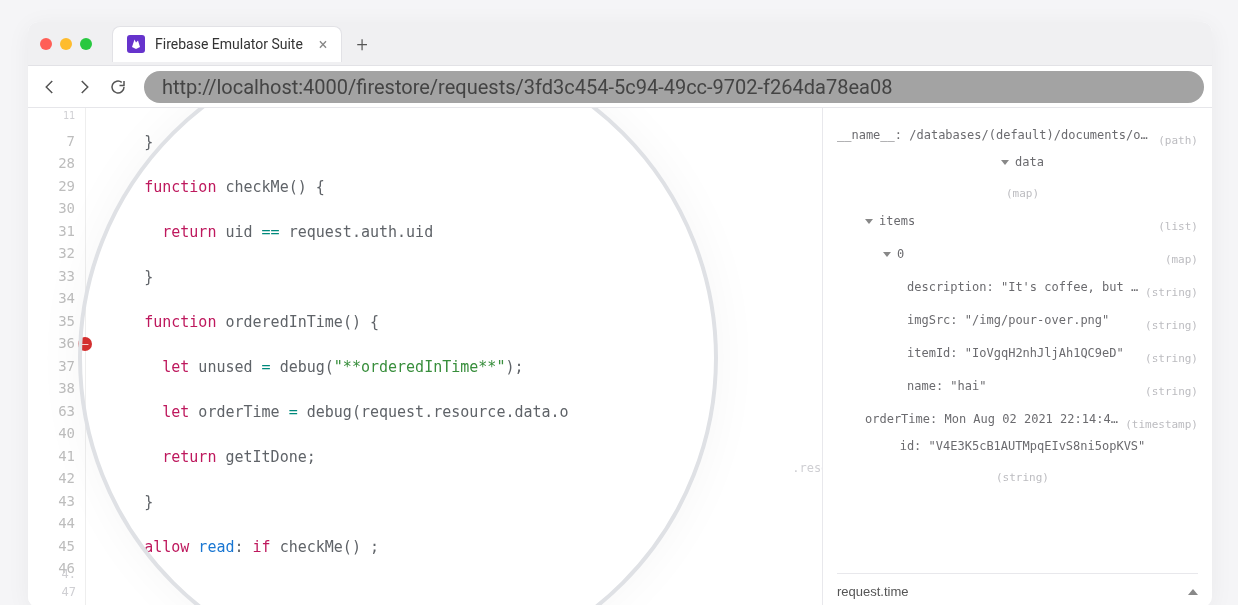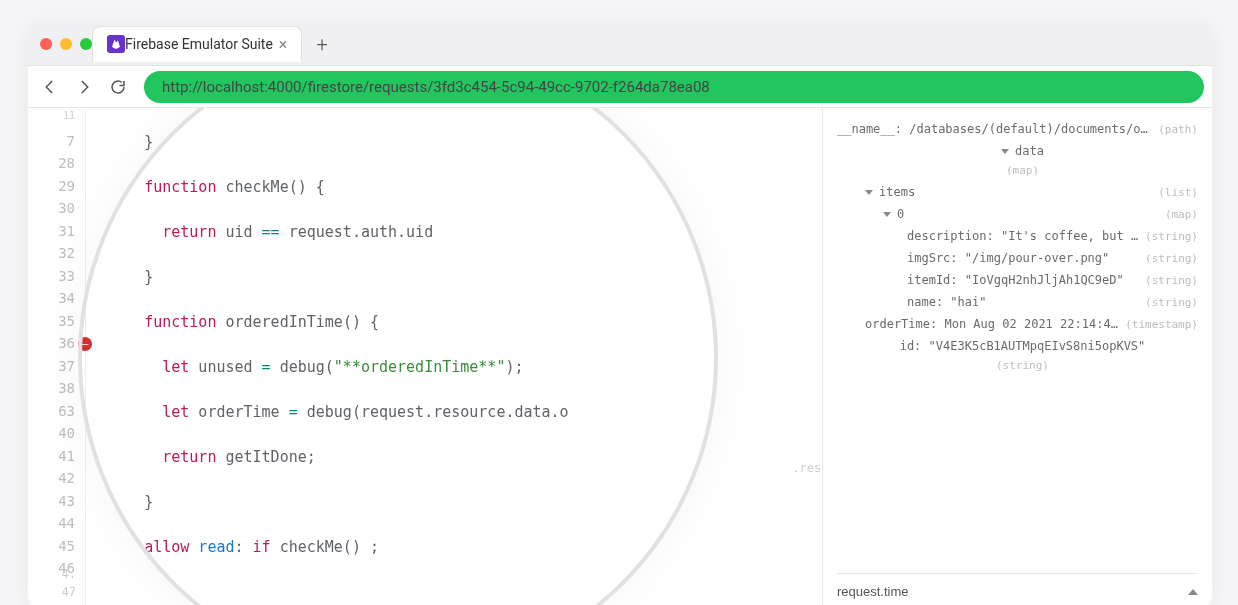--- a/index.html
+++ b/index.html
@@ -4,46 +4,46 @@
 <style>
   * { box-sizing: border-box; margin: 0; padding: 0; }
   body { font-family: -apple-system, BlinkMacSystemFont, "Segoe UI", Roboto, sans-serif; background: #f5f5f7; width: 1238px; height: 605px; overflow: hidden; position: relative; }
   .browser { position: absolute; left: 28px; top: 22px; width: 1184px; height: 585px; background: #fff; border-radius: 10px; box-shadow: 0 4px 24px rgba(0,0,0,0.05); overflow: hidden; }
   .titlebar { height: 44px; background: #f0f0f2; display: flex; align-items: center; padding: 0 12px; border-bottom: 1px solid #e2e2e6; }
   .traffic { display: flex; gap: 8px; }
   .traffic span { width: 12px; height: 12px; border-radius: 50%; display: inline-block; }
   .t-close { background: #ff5f57; }
   .t-min { background: #febc2e; }
   .t-max { background: #28c840; }
-  .tab { display: flex; align-items: center; background: #fff; border-radius: 8px 8px 0 0; padding: 8px 14px; border: 1px solid #e2e2e6; border-bottom: none; }
+  .tab { display: flex; align-items: center; background: #fff; border-radius: 8px 8px 0 0; margin-left: 20px; padding: 8px 14px; border: 1px solid #e2e2e6; border-bottom: none; gap: 10px; }
   .favicon { width: 18px; height: 18px; background: #6633cc; border-radius: 3px; display:flex; align-items:center; justify-content:center; color:#fff; font-size:12px;}
   .tab-title { font-size: 14px; color: #333; white-space: nowrap;}
   .tab-close { color: #888; font-size: 16px; margin-left: 6px;}
   .new-tab { margin-left: 14px; color: #555; font-size: 20px; font-weight: 300;}
   .addrbar { height: 42px; background: #fff; display:flex; align-items:center; padding: 0 8px; border-bottom:1px solid #e6e6ea; gap: 6px; }
   .nav-ico { width: 28px; height:28px; display:flex; align-items:center; justify-content:center; color:#777; border-radius:50%;}
   .nav-ico svg { width:18px; height:18px; stroke:#555; stroke-width:2; fill:none;}
-  .url { flex:1; background:#22c55e; border-radius: 18px; height: 32px; display:flex; align-items:center; padding: 0 18px; color:#444; font-size:15px; margin-left:6px;}
+  .url { flex:1; background:#a3a3a3; border-radius: 18px; height: 32px; display:flex; align-items:center; padding: 0 18px; color:#444; font-size:20px; margin-left:6px;}
   .content { display:flex; height: calc(100% - 86px); }
   .code-pane { flex: 1; display:flex; font-family: Menlo, Consolas, monospace; font-size: 15px; line-height: 1.5; position:relative; overflow:hidden;}
   .gutter { width: 58px; text-align:right; padding: 0px 10px; color:#bdbdbd; border-right:1px solid #eee; user-select:none; background:#fff;}
   .gutter .ln { height:22.5px; font-size:14px;}
   .err-row { position:relative;}
   .err-dot { position:absolute; left:40px; width:14px; height:14px; background:#d32f2f; border-radius:50%; display:flex; align-items:center; justify-content:center; color:#fff; font-size:11px; top:4px;}
   .code-body { flex:1; padding: 0px 4px; white-space: pre; color:#5f6368;}
   .cl { height:22.5px; }
   .kw { color:#be185d; }
   .kw2 { color:#1976d2;}
   .fn { color:#5f6368;}
   .id2 { color:#00897b;}
   .str { color:#388e3c;}
   .right-pane { width: 390px; border-left:1px solid #e8e8ec; font-family: Menlo, Consolas, monospace; font-size:12px; color:#6b6b6f; padding: 10px 14px 0 14px; display:flex; flex-direction:column;}
   .row { display:flex; align-items:center; justify-content:space-between; padding: 4px 0; gap:6px;}
   .row .k { white-space:nowrap; overflow:hidden; text-overflow:ellipsis;}
-  .type { color:#bcbcc0; font-size:11px;}
+  .type { color:#bcbcc0; font-size:11px;margin-top:12px;}
   .tri { display:inline-block; width:0; height:0; border-left:4px solid transparent; border-right:4px solid transparent; border-top:5px solid #888; margin-right:6px; vertical-align:middle;}
   .indent-1 { padding-left: 10px; flex-direction: column;}
   .indent-2 { padding-left: 28px; text-align: center;}
   .indent-3 { padding-left: 46px;}
   .indent-4 { padding-left: 70px;}
   .section-foot { border-top:1px solid #e8e8ec; margin-top:auto; padding:10px 0 8px; display:flex; justify-content:space-between; align-items:center; font-family: -apple-system, sans-serif; font-size:13px; color:#555;}
   .caret-up { display:inline-block; width:0; height:0; border-left:5px solid transparent; border-right:5px solid transparent; border-bottom:6px solid #888;}
   .magnifier { position:absolute; left:50px; top:-70px; width:640px; height:640px; border-radius:50%; border:4px solid #dfe1e5; box-shadow: 0 0 50px rgba(0,0,0,0.04); pointer-events:none;}
   .ghost-mini { position:absolute; right:-28px; bottom:130px; color:#cfcfd3; font-size:12px; font-family:Menlo,monospace;}
   .ghost-mini2 { position:absolute; right:-28px; top:170px; color:#cfcfd3; font-size:12px; font-family:Menlo,monospace;}

